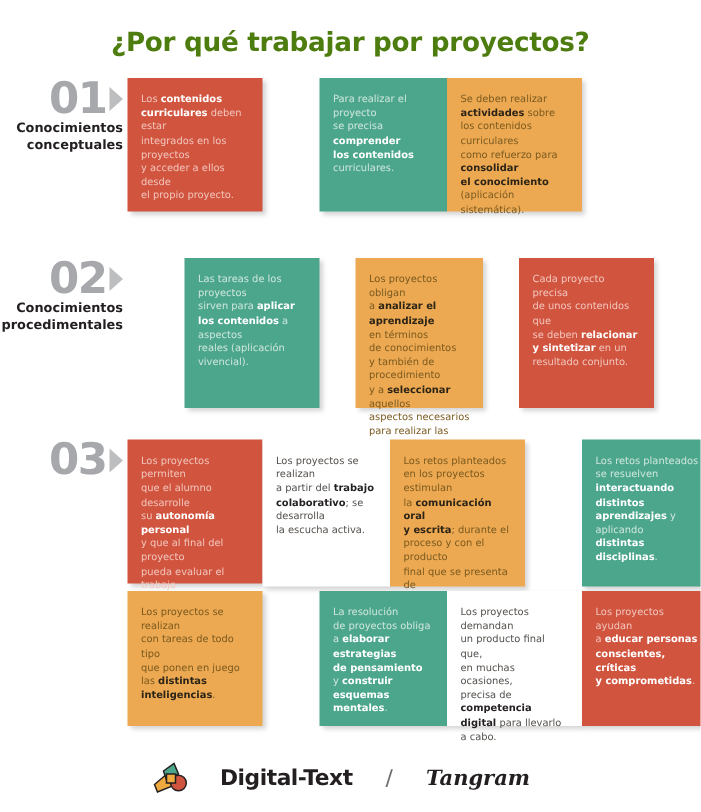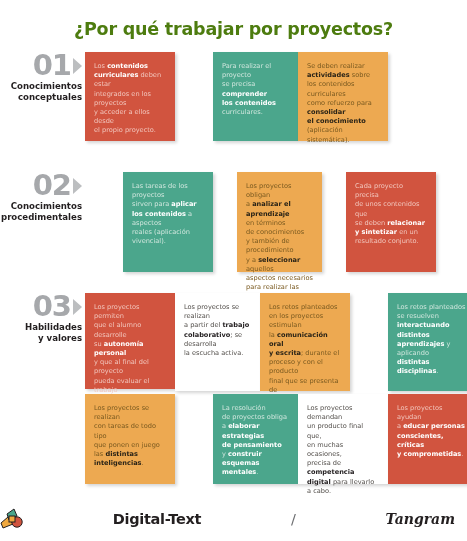--- a/index.html
+++ b/index.html
@@ -101,21 +101,21 @@
   .c-white p { color: #54504c; }
   .c-white b { color: #231f20; }
 
   
   .footer {
     position: absolute;
     left: 0; top: 508px;
     width: 467px;
     display: flex;
     align-items: center;
-    justify-content: space-between;
+    justify-content: center;
     padding-right: 12px;
     gap: 21px;
   }
   .logo-mark { width: 24px; height: 22px; display: block; }
   .logo-name {
     font-family: "DejaVu Sans", sans-serif;
     font-size: 14.5px;
     font-weight: bold;
     color: #231f20;
     letter-spacing: -0.3px;
@@ -157,22 +157,20 @@
     </div>
     <div class="label-text">Conocimientos
 procedimentales</div>
   </div>
 
   <div class="label-col" id="label-2" style="top:293px;">
     <div class="num-row">
       <span class="num">03</span>
       <span class="arrow"></span>
     </div>
-    <div class="label-text">Habilidades
-y valores</div>
   </div>
 
   <div class="row" id="row-0" style="left:85px; top:52px;">
     <div class="card c-red" style="width:90px; height:89px;">
       <p>Los <b>contenidos<br>curriculares</b> deben estar<br>integrados en los proyectos<br>y acceder a ellos desde<br>el propio proyecto.</p>
     </div>
     <div class="card c-teal" style="width:85px; height:89px;">
       <p>Para realizar el proyecto<br>se precisa <b>comprender<br>los contenidos</b><br>curriculares.</p>
     </div>
     <div class="card c-orange" style="width:90px; height:89px;">

